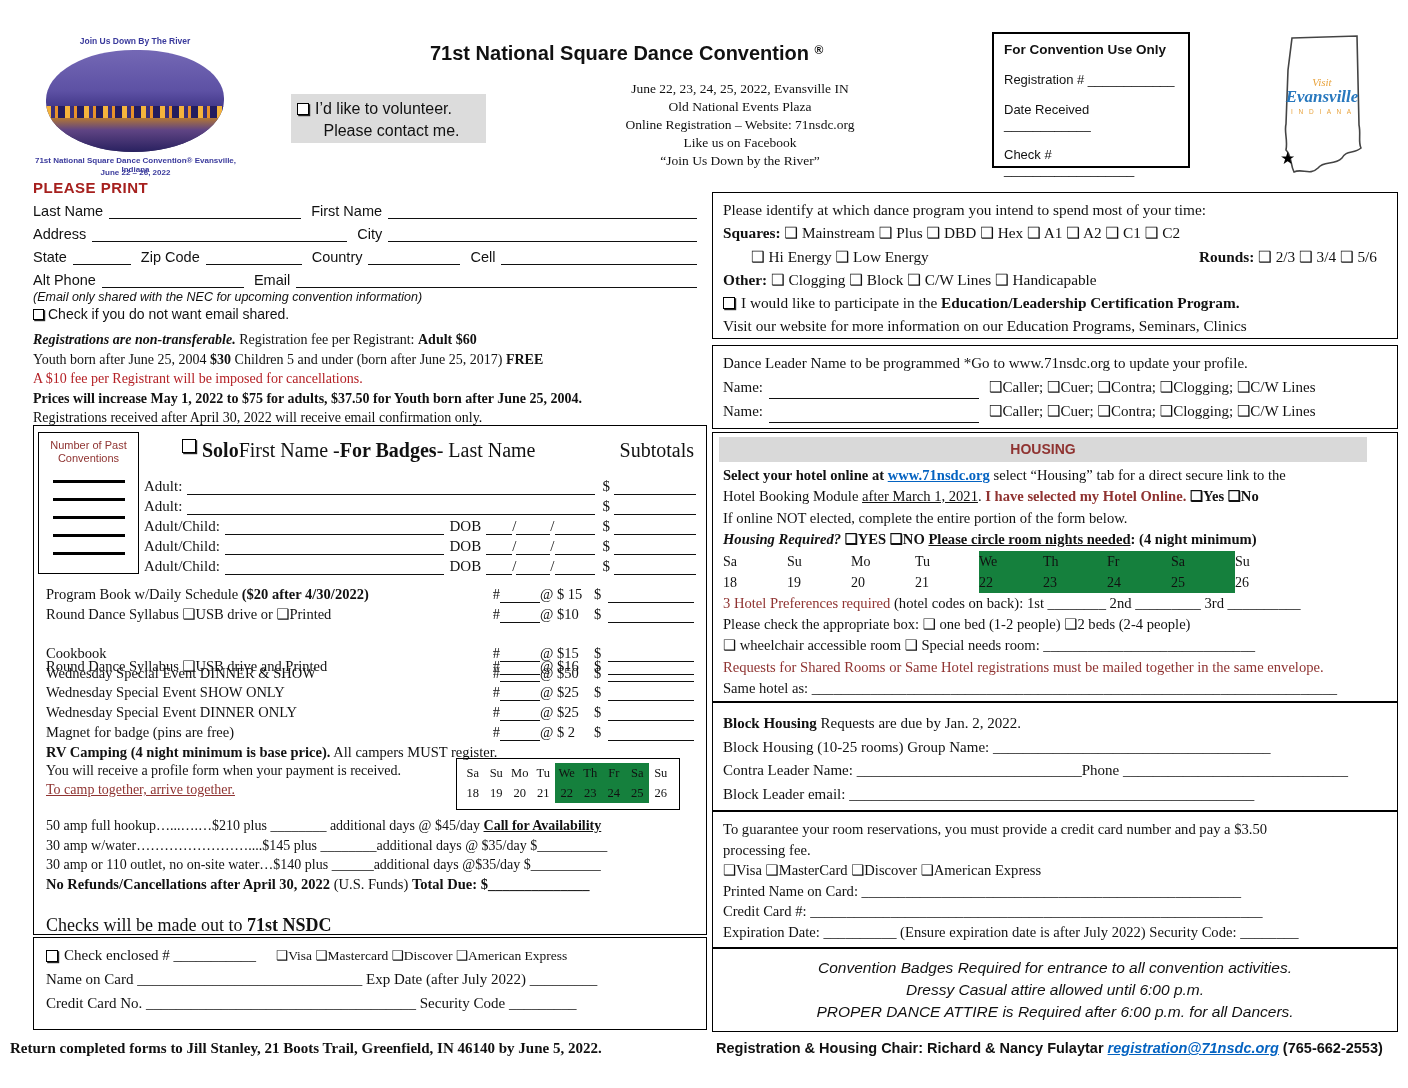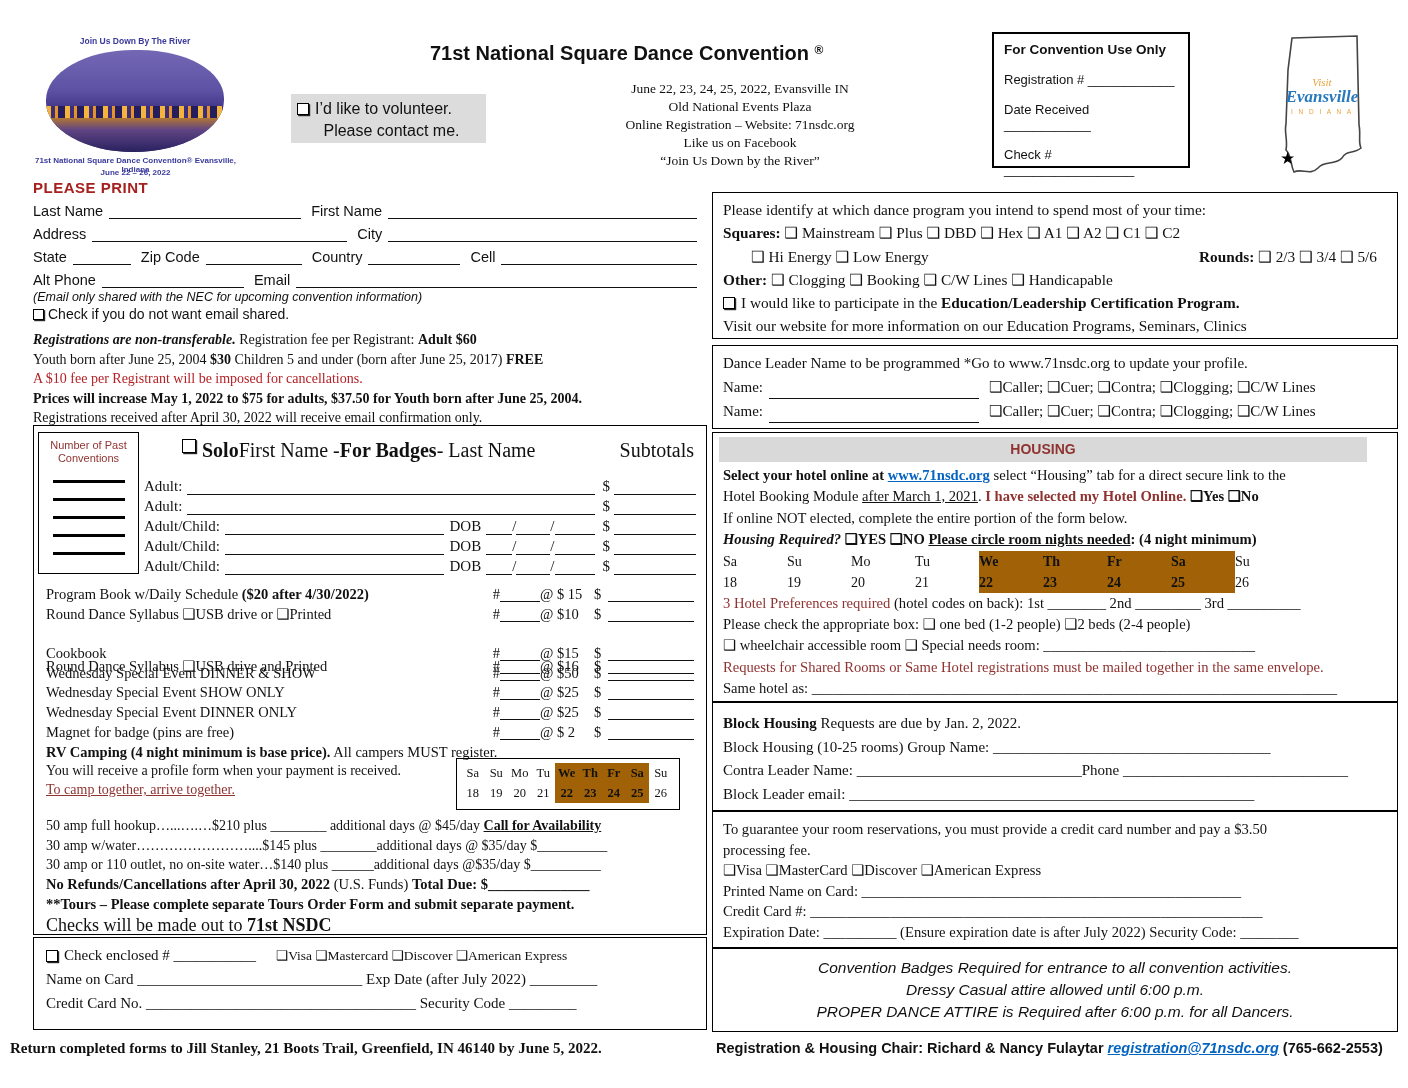--- a/index.html
+++ b/index.html
@@ -15,31 +15,31 @@
   .link{color:#0563C1;text-decoration:underline;}
   .box{border:1.6px solid #000;box-sizing:border-box;}
   .fill{display:inline-block;border-bottom:1.3px solid #111;height:14px;vertical-align:-2px;}
   .cb{display:inline-block;width:10px;height:10px;border:1.7px solid #000;background:#fff;
       box-shadow:1.2px 1.2px 0 rgba(0,0,0,.85);margin-right:6px;vertical-align:-1px;}
   .cb.sm{width:9px;height:9px;margin-right:4px;}
   .cb.big{width:12px;height:12px;}
   .frow{display:flex;align-items:flex-end;margin-bottom:7px;font-size:14.5px;}
   .frow .lbl{white-space:nowrap;margin-right:6px;}
   .frow .fill{margin-right:10px;}
-  .itrow{position:absolute;left:12px;right:12px;display:flex;align-items:center;font-size:14.5px;white-space:nowrap;}
+  .itrow{position:absolute;left:12px;right:12px;display:flex;align-items:flex-end;font-size:14.5px;white-space:nowrap;}
   .itrow .ilabel{flex:1;overflow:hidden;}
   .itrow .qty{width:40px;}
   .itrow .price{width:54px;}
   .itrow .sub{width:86px;}
   .nrow{position:absolute;left:110px;right:10px;display:flex;align-items:flex-end;font-size:15px;white-space:nowrap;}
   .nrow .fill{flex:1;}
   .nrow .fx{flex:none;}
   .cal-row{display:flex;line-height:21px;font-size:14px;}
   .cal-row span{display:block;width:64px;height:21px;}
-  .cal-row span.hl{background:#a16207;font-weight:bold;}
+  .cal-row span.hl{background:#15803d;font-weight:normal;}
   .rv-cal .cal-row span{width:23.5px;height:20px;font-size:12.5px;text-align:center;line-height:20px;}
   .hbar{height:25px;background:#D9D9D9;text-align:center;font-weight:bold;
         font-family:"Liberation Sans","DejaVu Sans",sans-serif;font-size:14px;line-height:25px;color:#8F3331;}
   .hline{line-height:21.4px;font-size:14.6px;white-space:nowrap;}
   .past-line{width:72px;border-bottom:3px solid #000;margin:14px auto 0 auto;height:1px;}
   .ev-name{font-style:italic;font-weight:bold;color:#2878BE;}
   .addr{line-height:18px;font-size:13.5px;text-align:center;}
   .badge-lines{text-align:center;font-style:italic;font-size:15.5px;line-height:22px;
                font-family:"Liberation Sans","DejaVu Sans",sans-serif;}
 </style>
@@ -314,21 +314,20 @@
 
     <div class="abs serif" style="left:12px;top:392px;font-size:14px;white-space:nowrap;">
       <span>50 amp full hookup…...….…$210  plus ________ additional days @ $45/day  </span><b style="text-decoration:underline;">Call for Availability</b>
     </div>
     <div class="abs serif" style="left:12px;top:412px;font-size:14px;white-space:nowrap;">30 amp w/water……………………....$145  plus  ________additional days @ $35/day $__________</div>
     <div class="abs serif" style="left:12px;top:431px;font-size:14px;white-space:nowrap;">30 amp or 110 outlet, no on-site water…$140  plus  ______additional days @$35/day  $__________</div>
 
     <div class="abs serif" style="left:12px;top:450px;font-size:14.5px;white-space:nowrap;">
       <b>No Refunds/Cancellations after April 30, 2022</b><span>   (U.S. Funds)  </span><b>Total Due:  $______________</b>
     </div>
-    <div class="abs serif" style="left:12px;top:470px;font-size:14.5px;font-weight:bold;white-space:nowrap;">**Tours – Please complete separate Tours Order Form and submit separate payment.</div>
     <div class="abs serif" style="left:12px;top:489px;font-size:18px;white-space:nowrap;">
       <span>Checks will be made out to </span><b>71st NSDC</b>
     </div>
   </div>
 
   <div class="abs box serif" style="left:33px;top:937px;width:674px;height:93px;padding:9px 12px;">
     <div style="display:flex;align-items:baseline;white-space:nowrap;font-size:15px;">
       <span class="cb" style="align-self:center;"></span>
       <span>Check enclosed # ___________</span>
       <span style="font-size:13.5px;margin-left:20px;">❑Visa   ❑Mastercard   ❑Discover  ❑American Express</span>
@@ -342,21 +341,21 @@
   <div class="abs box serif" style="left:712px;top:192px;width:686px;height:147px;padding:5px 10px;font-size:15.3px;line-height:23.3px;">
     <div style="white-space:nowrap;">Please identify at which dance program you intend to spend most of your time:</div>
     <div style="white-space:nowrap;">
       <b>Squares:</b><span>  ❑ Mainstream ❑ Plus  ❑ DBD ❑ Hex  ❑ A1  ❑ A2  ❑ C1  ❑ C2</span>
     </div>
     <div style="display:flex;white-space:nowrap;">
       <span style="margin-left:28px;">❑ Hi Energy ❑ Low Energy</span>
       <span style="margin-left:auto;margin-right:10px;"><b>Rounds:</b><span>  ❑ 2/3    ❑ 3/4   ❑ 5/6</span></span>
     </div>
     <div style="white-space:nowrap;">
-      <b>Other:</b><span>  ❑ Clogging  ❑ Booking  ❑ C/W Lines  ❑ Handicapable</span>
+      <b>Other:</b><span>  ❑ Clogging  ❑ Block  ❑ C/W Lines  ❑ Handicapable</span>
     </div>
     <div style="white-space:nowrap;">
       <span class="cb"></span><span>I would like to participate in the </span><b>Education/Leadership Certification Program.</b>
     </div>
     <div style="white-space:nowrap;">Visit our website for more information on our Education Programs, Seminars, Clinics</div>
   </div>
 
   <div class="abs box serif" style="left:712px;top:345px;width:686px;height:84px;padding:5px 10px;font-size:15px;line-height:24px;">
     <div style="white-space:nowrap;">Dance Leader Name to be programmed *Go to www.71nsdc.org to update your profile.</div>
     <div style="display:flex;align-items:flex-end;white-space:nowrap;">

